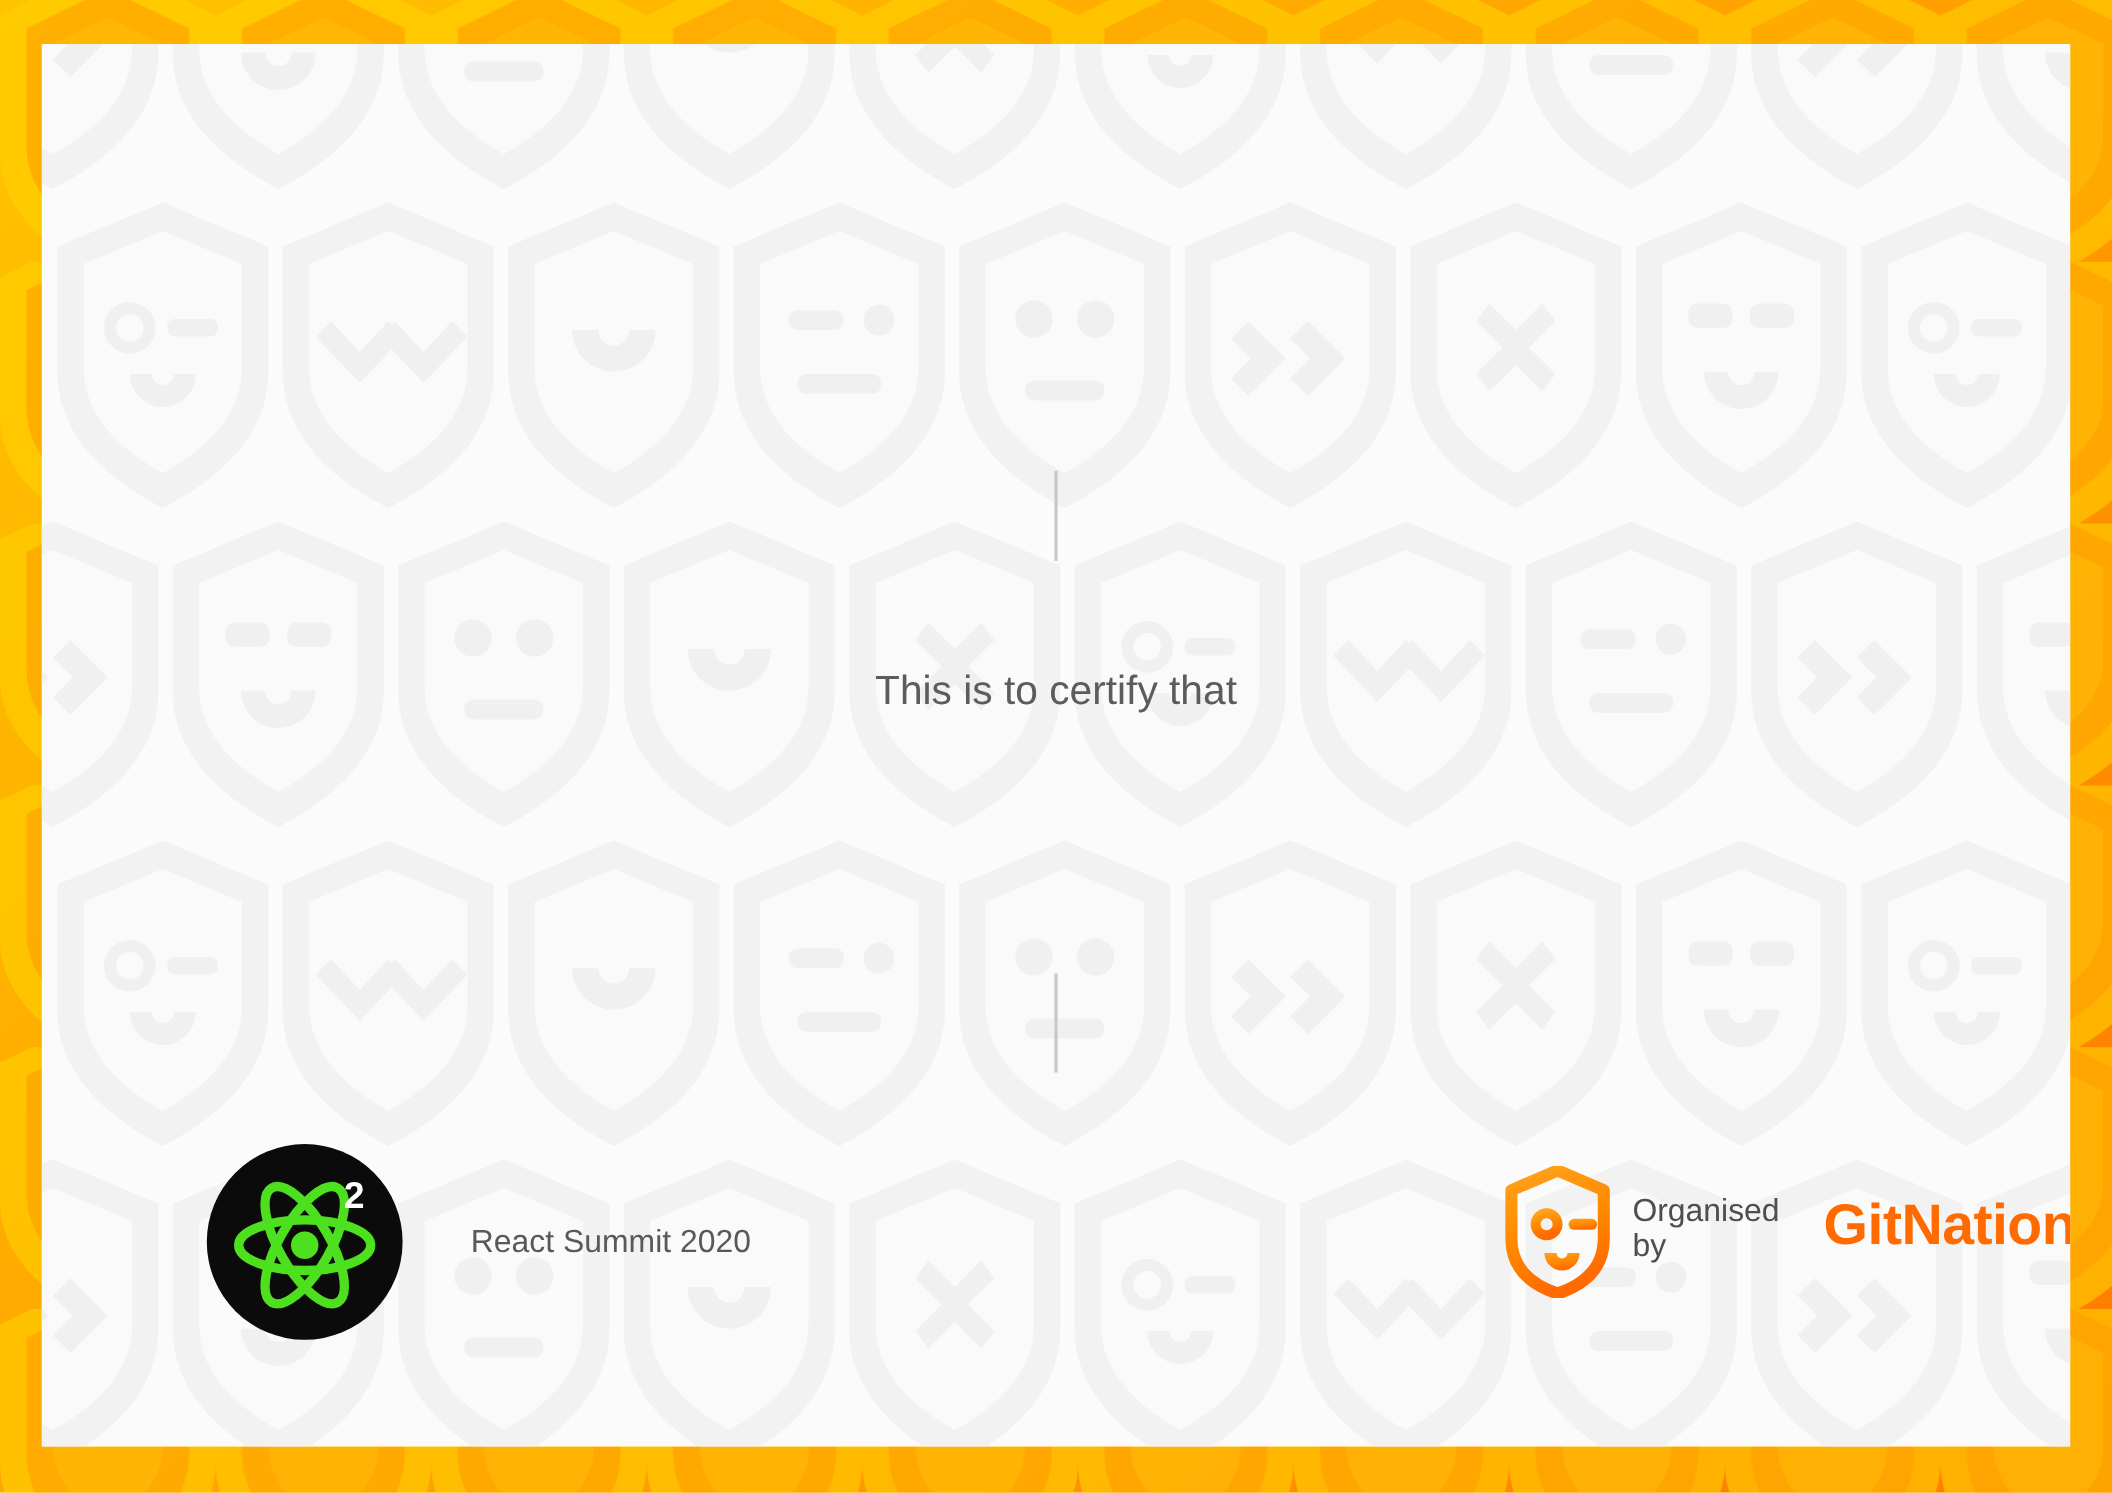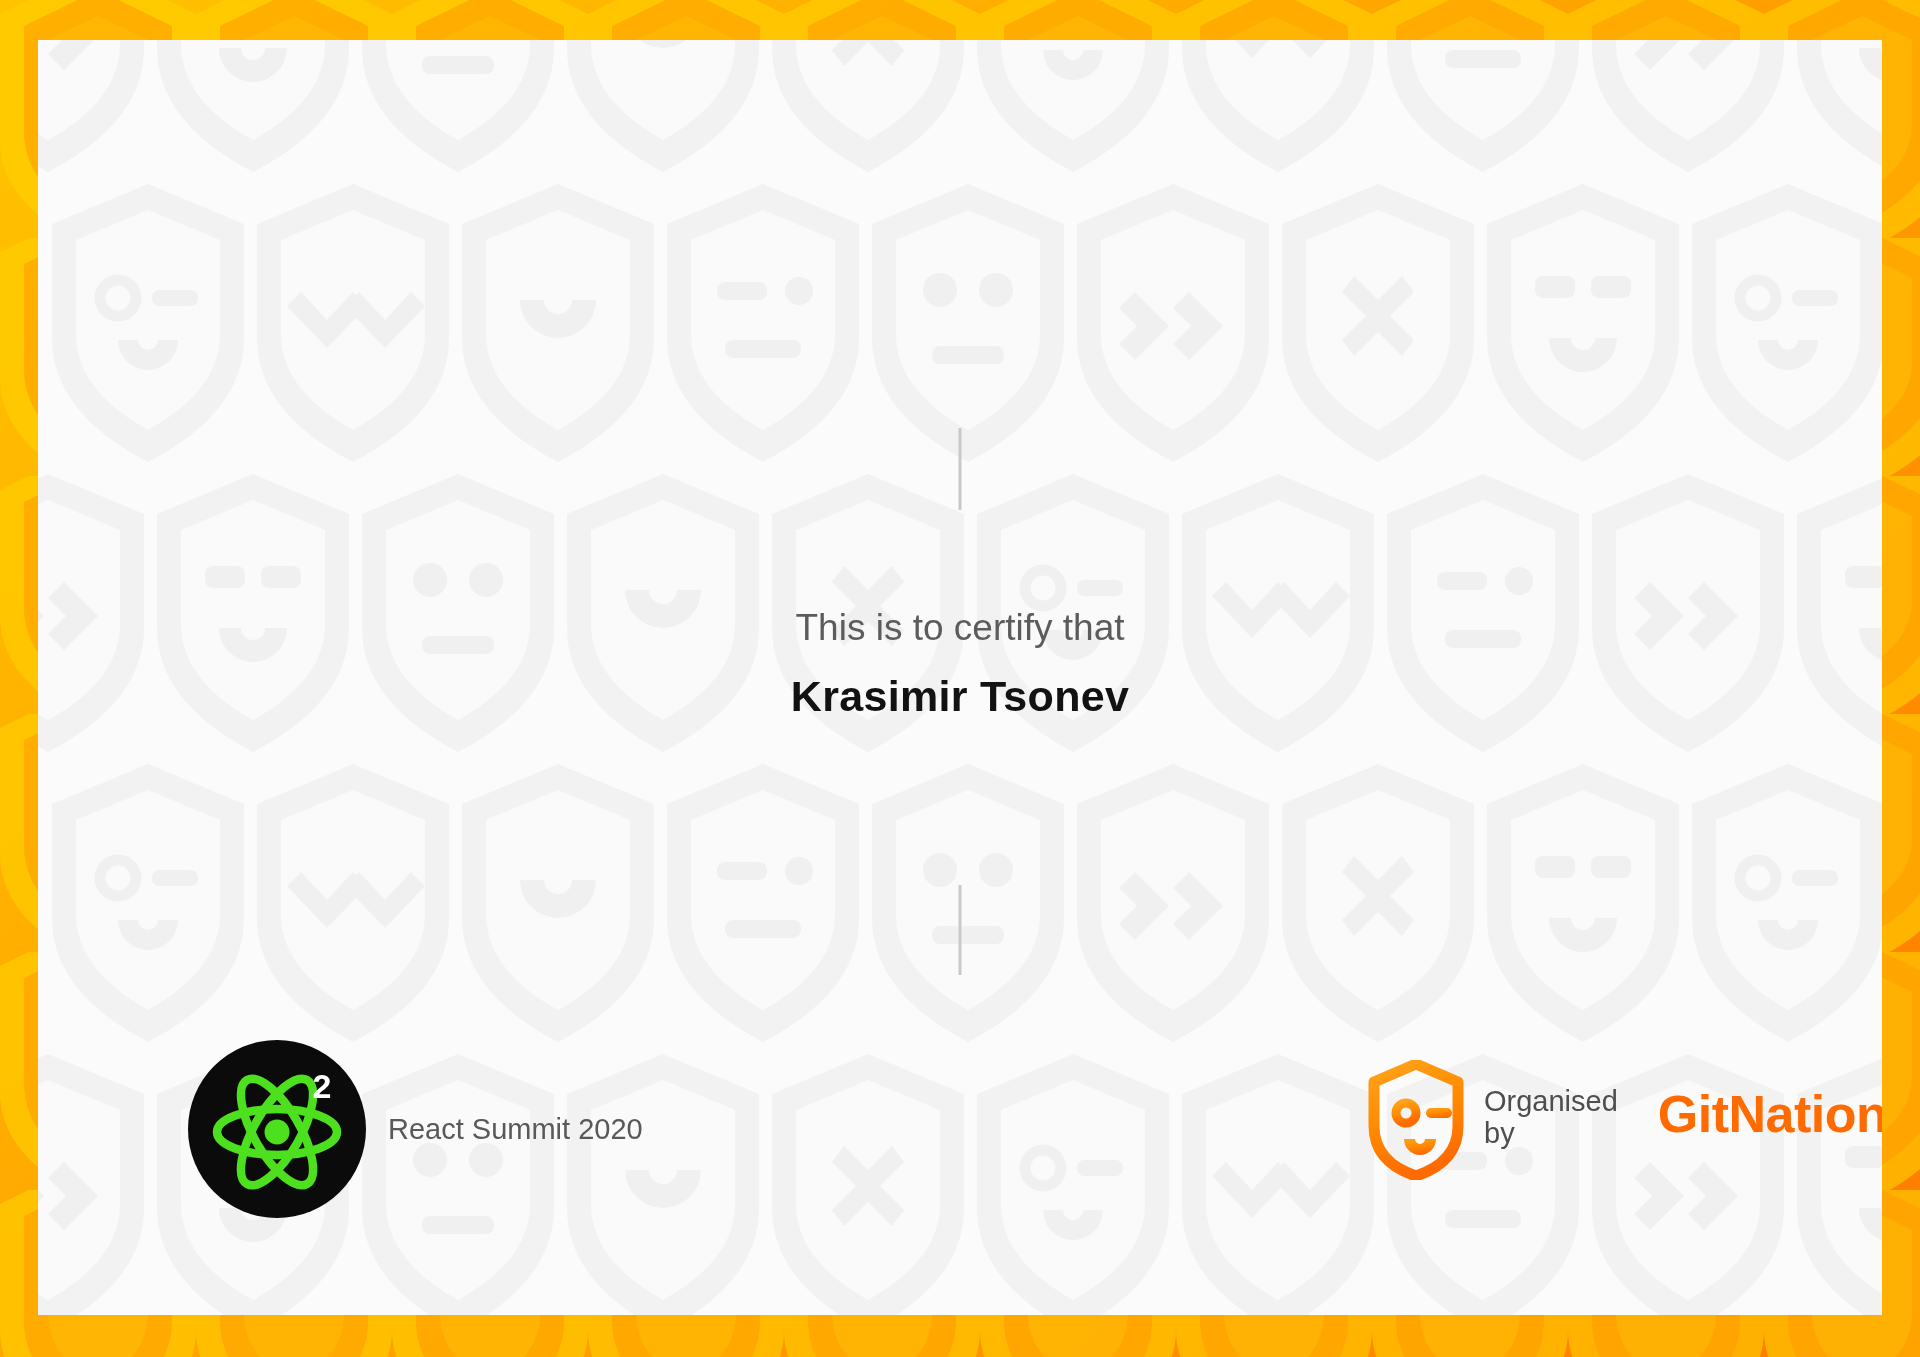--- a/index.html
+++ b/index.html
@@ -132,20 +132,21 @@
     background: #0B0B0B;
     position: relative;
     flex: 0 0 auto;
   }
   .event-badge svg { position: absolute; inset: 0; }
 
   .event-label {
     font-size: 29px;
     color: #595959;
     white-space: nowrap;
+    margin-left: 40px;
   }
 
   .footer-date {
     position: absolute;
     left: 0;
     top: 1058px;
     width: 100%;
     text-align: center;
     font-size: 35px;
     color: #4E4E4E;
@@ -348,21 +349,20 @@
         </g>
     </svg>
 
     <div class="card-content">
 
 
       <div class="divider divider-top"></div>
 
       <div class="certify-line">This is to certify that</div>
 
-      <div class="recipient-name">Krasimir Tsonev</div>
 
 
       <div class="divider divider-bottom"></div>
 
       <div class="footer-left">
         <div class="event-badge">
           <svg viewBox="0 0 178 178" aria-hidden="true">
             <g transform="translate(89,92)" fill="none" stroke="#4CE01E" stroke-width="8.5">
               <ellipse rx="60" ry="23"></ellipse>
               <ellipse rx="60" ry="23" transform="rotate(60)"></ellipse>

